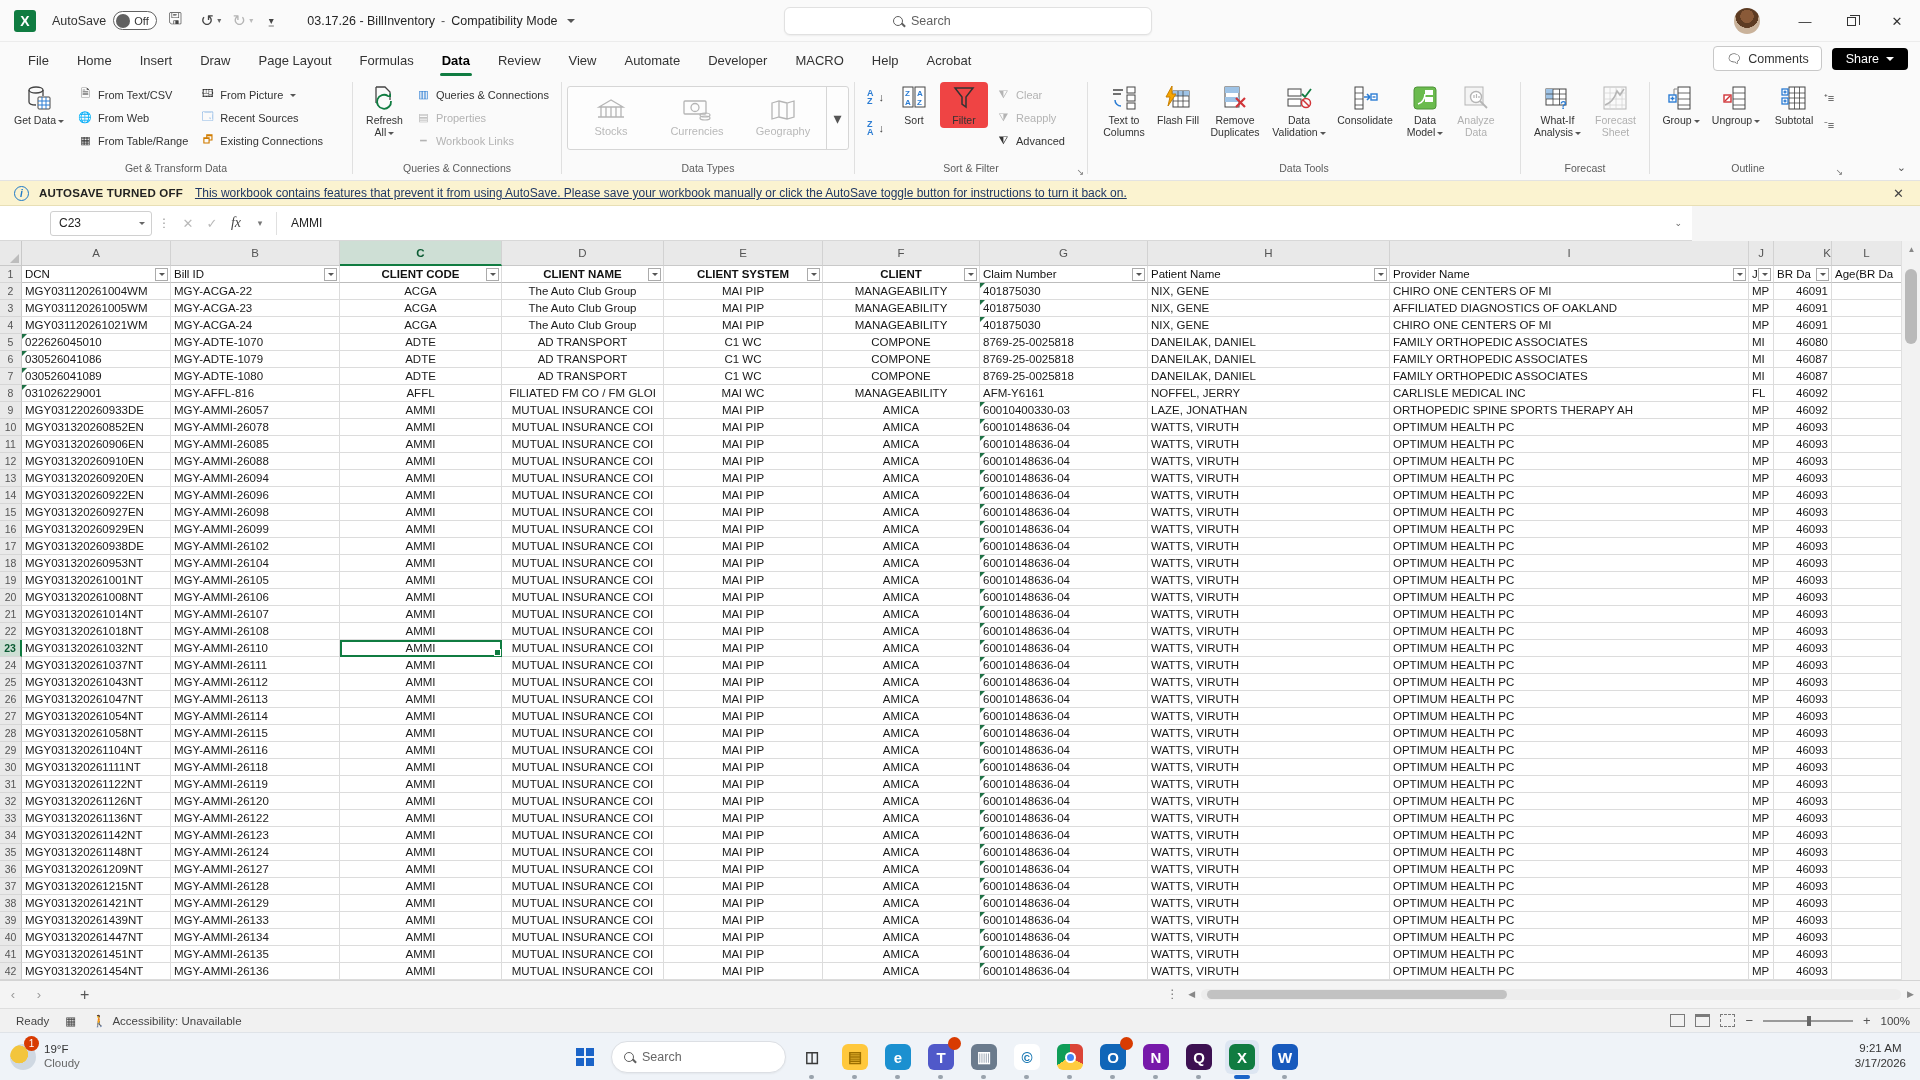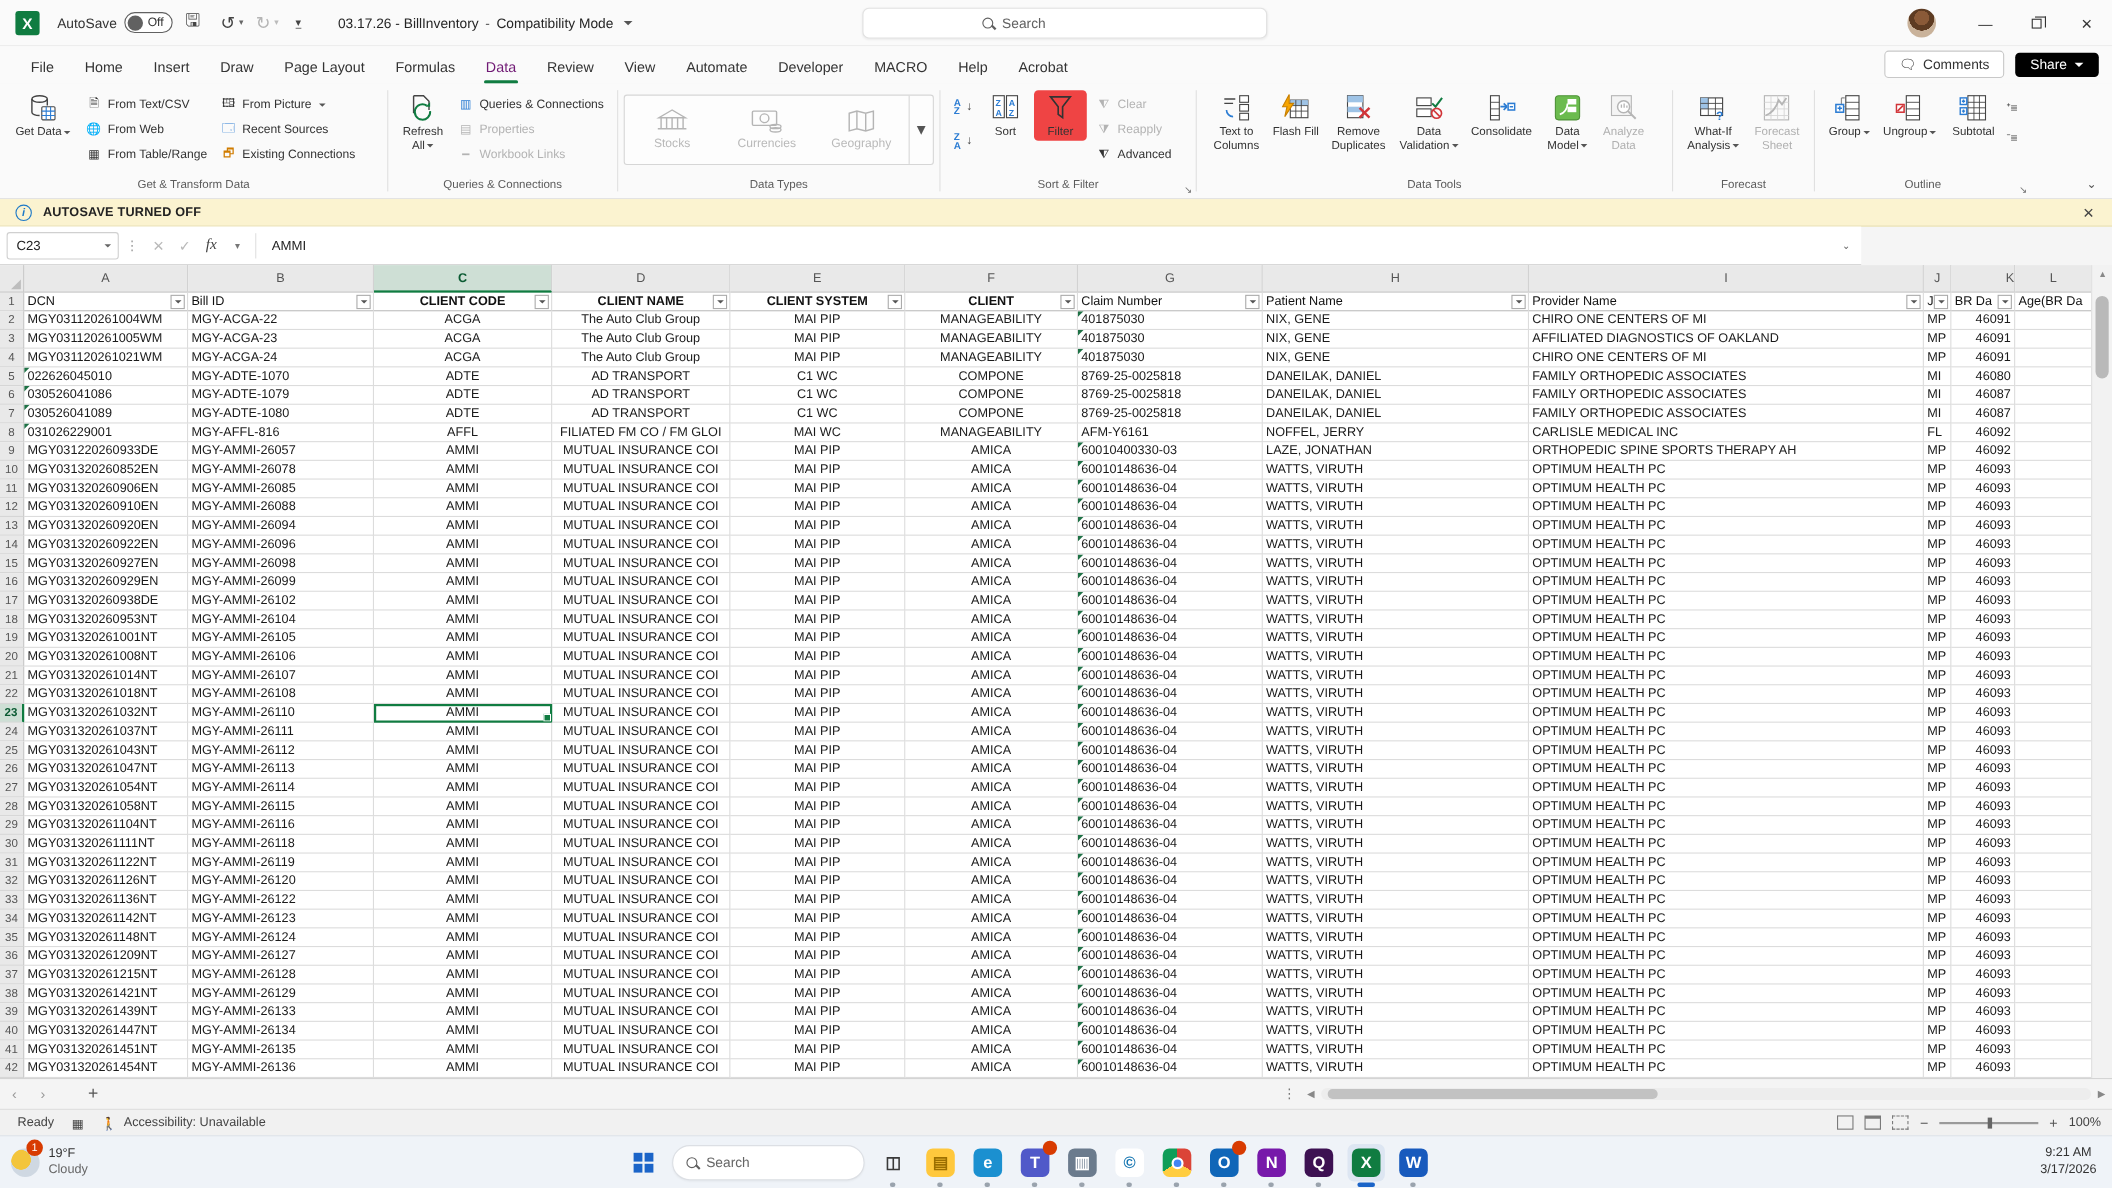--- a/index.html
+++ b/index.html
@@ -23,21 +23,21 @@
   .lens::after { content:""; position:absolute; width:5px; height:1.6px; background:#5f5f5f; transform:rotate(45deg); right:-4px; bottom:-1px; }
   .t-right { position:absolute; right:0; top:0; height:42px; display:flex; align-items:center; }
   .avatar { width:26px; height:26px; border-radius:50%; background:radial-gradient(circle at 50% 32%, #8a5a38 0 30%, #5d3b22 31% 52%, #c9b29a 53%); margin-right:22px; }
   .winbtn { width:46px; height:42px; display:flex; align-items:center; justify-content:center; font-size:13px; color:#333; }
   .restore { width:9px; height:9px; border:1px solid #333; position:relative; }
   .restore::before{ content:""; position:absolute; top:-3px; left:2px; width:9px; height:9px; border:1px solid #333; border-left:none; border-bottom:none;}
 
   
   .rtabs { position:absolute; left:0; top:42px; width:1920px; height:34px; background:#fafafa; display:flex; align-items:flex-end; padding-left:14px; }
   .rtab { font-size:13px; color:#333; padding:7px 14px 8px; position:relative; }
-  .rtab.active { font-weight:normal; color:#701a75; }
+  .rtab.active { font-weight:bold; color:#000000; }
   .rtab.active::after { content:""; position:absolute; left:12px; right:12px; bottom:0; height:3px; background:#107C41; border-radius:2px;}
   .rtabs-right { position:absolute; right:12px; top:46px; display:flex; gap:10px; align-items:center;}
   .comments-btn { border:1px solid #c8c8c8; background:#fff; border-radius:4px; font-size:12.5px; color:#333; padding:4px 12px; display:flex; gap:6px; align-items:center;}
   .share-btn { background:#000000; color:#fff; border-radius:4px; font-size:12.5px; padding:4px 14px; display:flex; gap:7px; align-items:center; }
   .share-caret { border:4px solid transparent; border-top-color:#fff; margin-top:4px;}
 
   
   .ribbon { position:absolute; left:0; top:76px; width:1920px; height:105px; background:#fafafa; border-bottom:1px solid #e3e3e3; display:flex; }
   .rgroup { position:relative; height:100%; display:flex; flex-direction:column; }
   .rgroup-items { flex:1; display:flex; align-items:flex-start; padding:6px 8px 0; gap:4px;}
@@ -64,21 +64,21 @@
   svg .grn { fill:#107C41; }
 
   
   .banner { position:absolute; left:0; top:181px; width:1920px; height:25px; background:#FBF3D0; border-bottom:1px solid #e8dfb5; display:flex; align-items:center; font-size:12px; color:#222;}
   .info-i { width:15px; height:15px; border:1.5px solid #1d79c7; color:#1d79c7; border-radius:50%; font-size:10px; display:flex; align-items:center; justify-content:center; margin:0 10px 0 14px; font-style:italic; font-weight:bold;}
   .banner b { letter-spacing:.2px; margin-right:12px; font-size:11.5px;}
   .banner a { color:#203864; text-decoration:underline; }
   .banner-x { position:absolute; right:16px; color:#444; font-size:13px;}
 
   
-  .fbar { position:absolute; left:0; top:206px; width:1692px; height:35px; background:#fff; border-bottom:1px solid #d8d8d8; display:flex; align-items:center;}
+  .fbar { position:absolute; left:0; top:206px; width:1692px; height:35px; background:#fff; border-bottom:1px solid #d8d8d8; display:flex; align-items:center;padding-left:44px;}
   .namebox { width:102px; height:25px; margin-left:6px; border:1px solid #d0d0d0; border-radius:3px; display:flex; align-items:center; font-size:12px; color:#222; padding-left:8px; justify-content:space-between;}
   .nb-caret { border:3.5px solid transparent; border-top-color:#666; margin:3px 6px 0 0;}
   .fdots { color:#9a9a9a; font-size:12px; margin:0 6px; }
   .fbtn { width:24px; text-align:center; color:#b9b9b9; font-size:13px; }
   .fx { font-family:"Liberation Serif", serif; font-style:italic; font-size:14px; color:#444; }
   .fsep { width:1px; height:23px; background:#e0e0e0; margin:0 4px; }
   .fvalue { font-size:12px; color:#222; margin-left:10px; flex:1;}
   .fexp { color:#666; font-size:9px; margin-right:10px;}
 
   
@@ -525,20 +525,21 @@
     <div class="rgroup-label">Outline</div>
     <span class="launcher">↘</span>
   </div>
 
   <span class="collapse-chevron">⌄</span>
 </div>
 
 <div class="banner">
   <span class="info-i">i</span>
   <b>AUTOSAVE TURNED OFF</b>
+  <a href="#">This workbook contains features that prevent it from using AutoSave. Please save your workbook manually or click the AutoSave toggle button for instructions to turn it back on.</a>
   <span class="banner-x">✕</span>
 </div>
 
 <div class="fbar">
   <div class="namebox">
     <span>C23</span>
     <span class="nb-caret"></span>
   </div>
   <span class="fdots">⋮</span>
   <span class="fbtn">✕</span>

